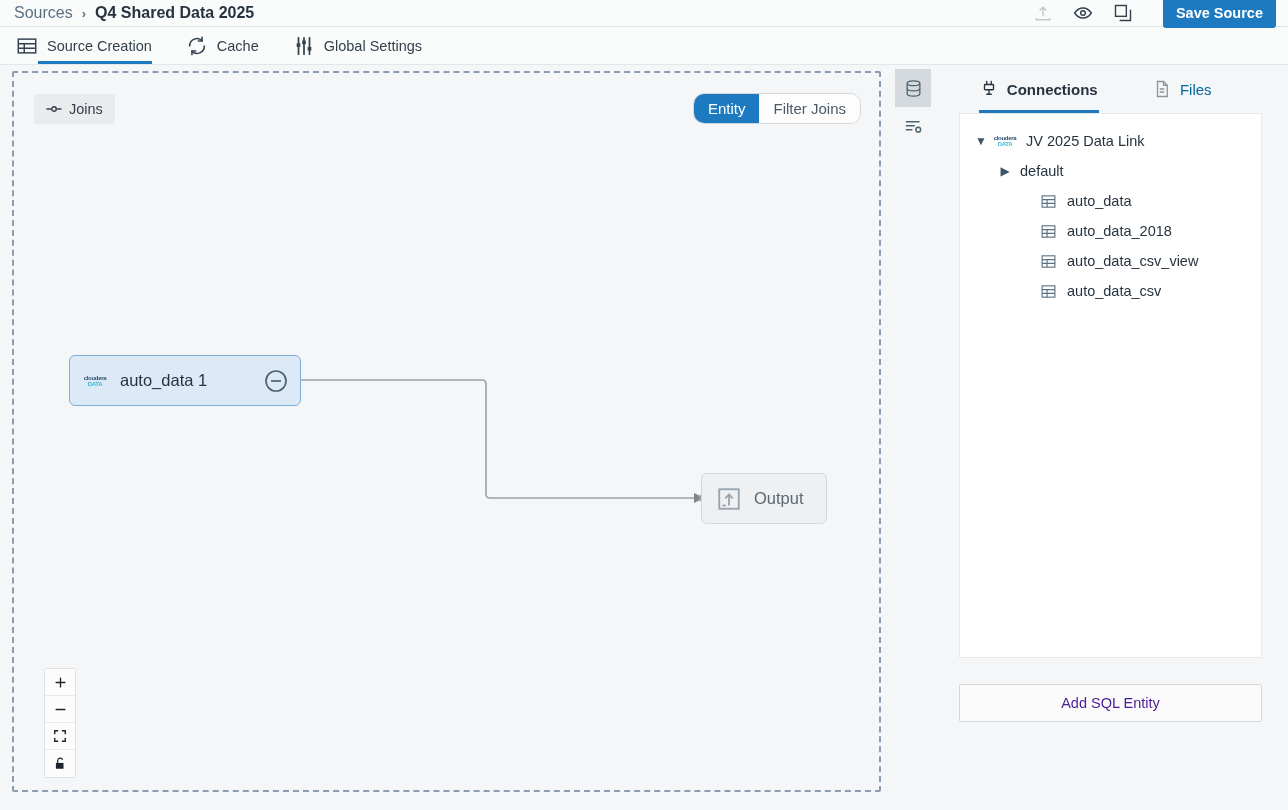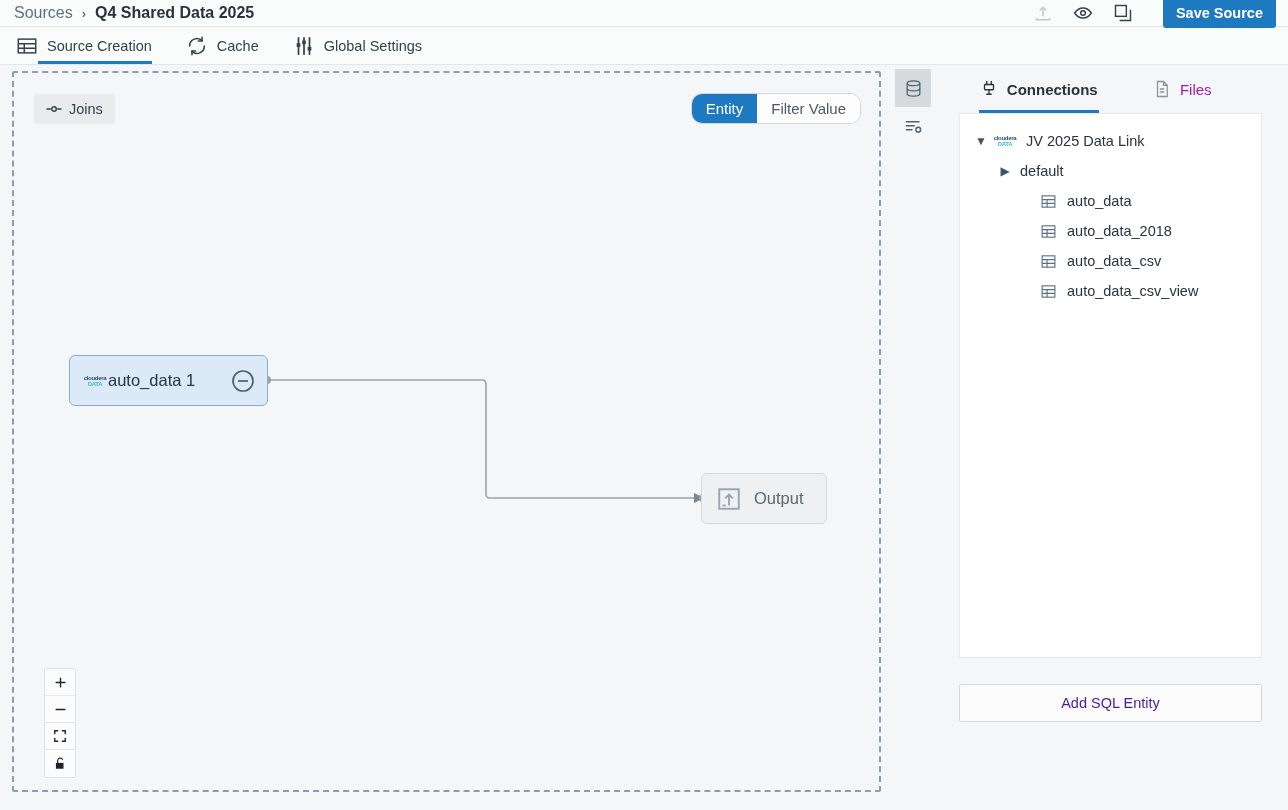--- a/index.html
+++ b/index.html
@@ -64,23 +64,23 @@
     border: 1px solid #d4d7d9; border-radius: 11px; overflow: hidden; background: #fff;
   }
   .seg div { padding: 6px 14px; font-size: 15px; cursor: pointer; }
   .seg .on { background: #1e7ac0; color: #fff; }
   .seg .off { color: #4c5a66; background: #fdfdfd; }
   .node {
     position: absolute; display: flex; align-items: center; border-radius: 6px;
     cursor: pointer; user-select: none;
   }
   .node-entity {
-    left: 55px; top: 282px; width: 199px; height: 51px;
+    left: 55px; top: 282px; width: 232px; height: 51px;
     background: #dceaf8; border: 1.5px solid #7eaed6;
-    padding: 0 12px; 
+    padding: 0 12px; gap: 12px;
   }
   .node-label { font-size: 16.5px; color: #27333f; flex: 1; }
   .node-output {
     left: 687px; top: 400px; width: 126px; height: 51px;
     background: #eef0f2; border: 1px solid #d3d8dc;
     padding: 0 14px; gap: 12px;
   }
   .node-output .node-label { color: #5b6874; font-size: 16.5px; }
   .cloudera-logo {
     width: 26px; height: 15px; display: flex; flex-direction: column;
@@ -105,21 +105,21 @@
   .rail { width: 36px; background: #f5f6f7; padding-top: 4px; }
   .rail-item {
     width: 36px; height: 38px; display: flex; align-items: center; justify-content: center;
     cursor: pointer;
   }
   .rail-item.active { background: #d5dade; }
   .rpanel { flex: 1; display: flex; flex-direction: column; padding-left: 2px; }
   .rtabs { display: flex; height: 48px; align-items: stretch; padding: 0 34px; }
   .rtab {
     flex: 1; display: flex; align-items: center; justify-content: center; gap: 9px;
-    font-size: 15px; cursor: pointer; position: relative; color: #a21caf;
+    font-size: 15px; cursor: pointer; position: relative; color: #0369a1;
   }
   .rtab.active { color: #27333f; font-weight: bold; }
   .rtab.active::after {
     content: ""; position: absolute; left: 12px; right: 12px; bottom: 0;
     height: 3px; background: #1e7ac0;
   }
   .tree {
     margin: 0 26px 0 26px; background: #fff; border: 1px solid #e7e9eb;
     height: 545px; padding: 12px 0 0 0; overflow: auto;
   }
@@ -214,21 +214,21 @@
           <svg width="16" height="16" viewBox="0 0 24 24" fill="none" stroke="#34414d" stroke-width="2.2" stroke-linecap="round">
             <path d="M1.5 12h5M17.5 12h5"></path>
               <circle cx="12" cy="12" r="3.4"></circle>
           </svg>
         </span>
         <span>Joins</span>
       </div>
 
       <div class="seg">
         <div class="on">Entity</div>
-        <div class="off">Filter Value</div>
+        <div class="off">Filter Joins</div>
       </div>
 
       <svg style="position:absolute;left:0;top:0;width:869px;height:721px;pointer-events:none">
         <path d="M253 307 L468 307 Q472 307 472 311 L472 421 Q472 425 476 425 L680 425" fill="none" stroke="#9aa2a8" stroke-width="1.6"></path>
         <polygon points="680,420 690,425 680,430" fill="#7d868d"></polygon>
         <circle cx="253" cy="307" r="4" fill="#9aa2a8"></circle>
         <circle cx="689" cy="425" r="4" fill="#9aa2a8"></circle>
       </svg>
 
       <div class="node node-entity">
@@ -361,29 +361,29 @@
           </span>
           <span class="tlabel">auto_data_2018</span>
         </div>
         <div class="tnode lvl2">
           <span>
             <svg width="17" height="17" viewBox="0 0 24 24" fill="none" stroke="#5b7183" stroke-width="1.6">
               <rect x="3" y="4" width="18" height="16"></rect>
                 <path d="M3 9.3h18M3 14.6h18M10 9.3V20"></path>
             </svg>
           </span>
-          <span class="tlabel">auto_data_csv</span>
+          <span class="tlabel">auto_data_csv_view</span>
         </div>
         <div class="tnode lvl2">
           <span>
             <svg width="17" height="17" viewBox="0 0 24 24" fill="none" stroke="#5b7183" stroke-width="1.6">
               <rect x="3" y="4" width="18" height="16"></rect>
                 <path d="M3 9.3h18M3 14.6h18M10 9.3V20"></path>
             </svg>
           </span>
-          <span class="tlabel">auto_data_csv_view</span>
+          <span class="tlabel">auto_data_csv</span>
         </div>
       </div>
 
       <button class="add-btn">Add SQL Entity</button>
     </div>
   </div>
 </div>
 
 </body></html>

